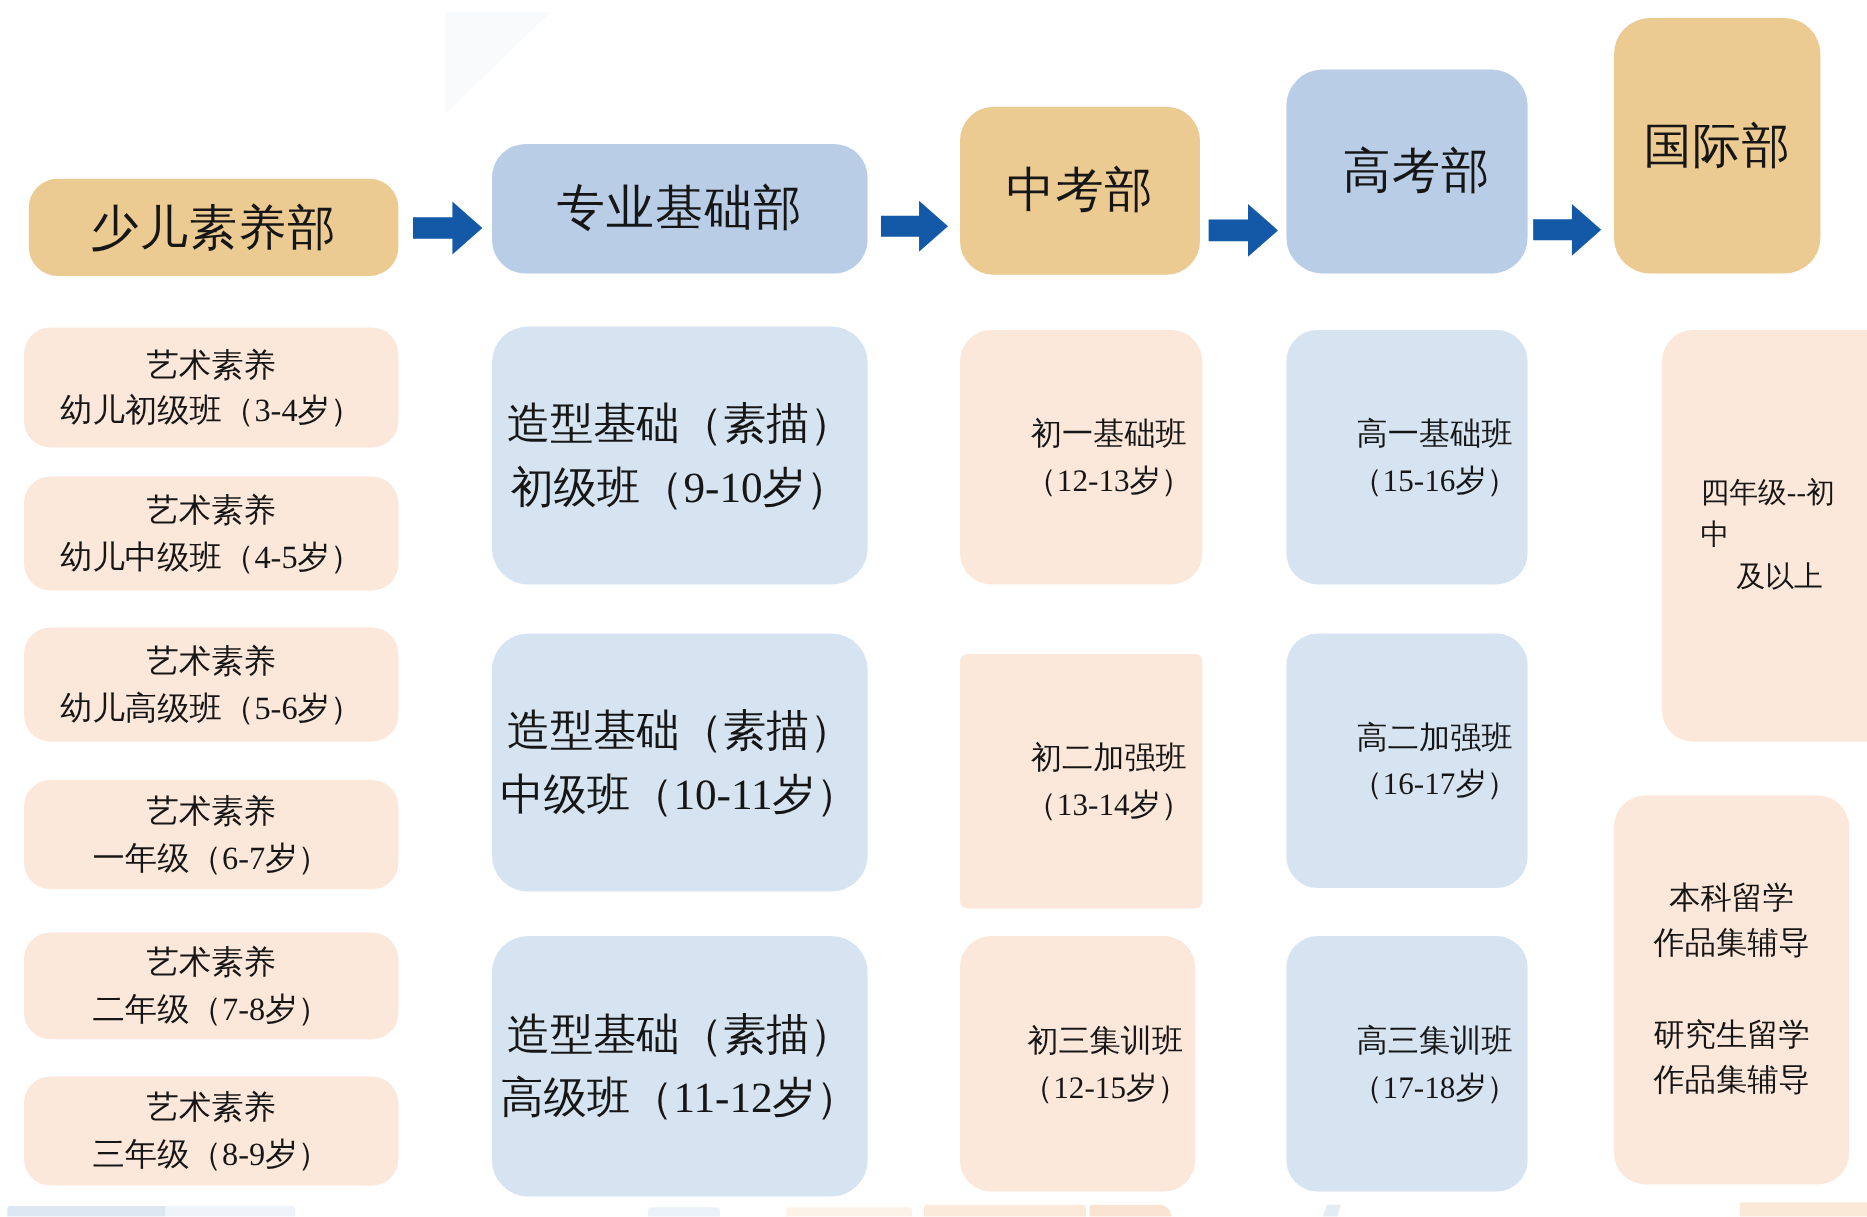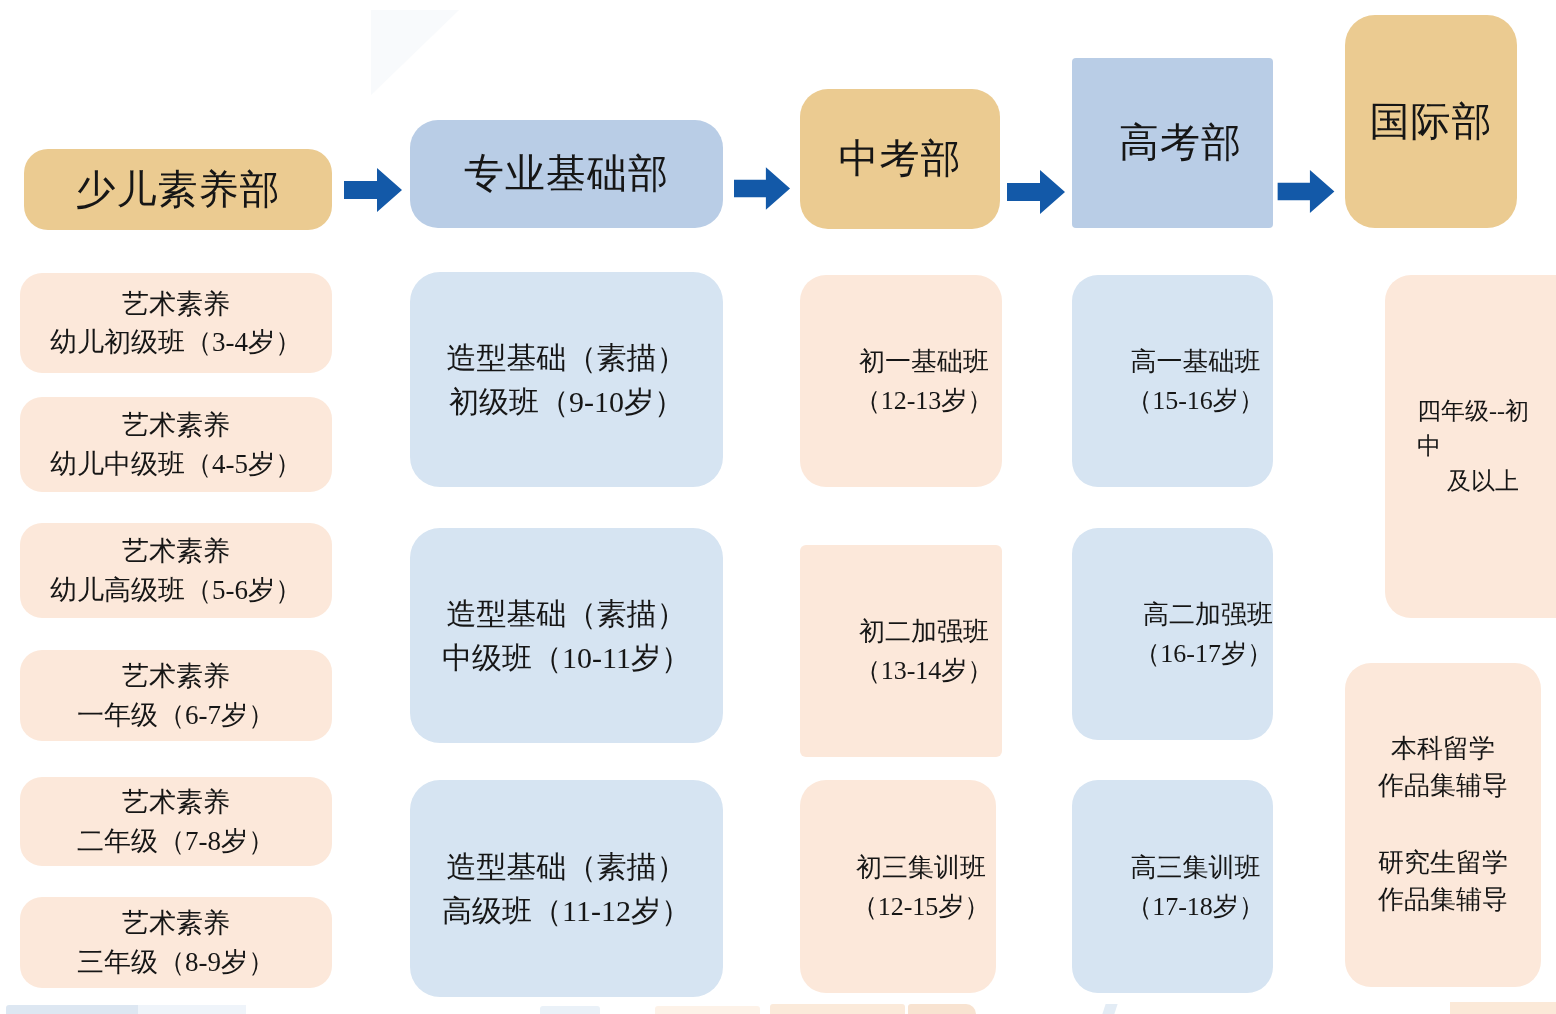--- a/index.html
+++ b/index.html
@@ -21,21 +21,21 @@
     font-size:40px;
     line-height:1.15;
     letter-spacing:1px;
   }
   .c-gold{background:var(--header-gold,#EBCB91);}
   .c-hblue{background:var(--header-blue,#B9CDE6);}
   .c-peach{background:var(--item-peach,#FCE8DA);}
   .c-iblue{background:var(--item-blue,#D6E4F2);}
   .line{display:block;}
   .item-1{font-size:27px;line-height:1.42;}
-  .item-2{font-size:30px;line-height:1.45;}
+  .item-2{font-size:36px;line-height:1.45;}
   .item-3{font-size:26px;line-height:1.5;padding-left:46px;}
   .item-5a{font-size:24px;line-height:1.45;}
   .item-5b{font-size:26px;line-height:1.42;}
   .left-align{align-items:center;text-align:left;padding:0 32px;margin-left:40px;}
   .gap-top{margin-top:40px;}
   .arrow svg{display:block;}
   .deco{position:absolute;}
 </style>
 </head>
 <body>
@@ -51,21 +51,21 @@
   </div>
 
   <div class="abs box hdr c-hblue" style="left:410px;top:120px;width:313px;height:108px;border-radius:28px;">
     <span class="line">专业基础部</span>
   </div>
 
   <div class="abs box hdr c-gold" style="left:800px;top:89px;width:200px;height:140px;border-radius:28px;">
     <span class="line">中考部</span>
   </div>
 
-  <div class="abs box hdr c-hblue" style="left:1072px;top:58px;width:201px;height:170px;border-radius:4px;padding-left:16px;">
+  <div class="abs box hdr c-hblue" style="left:1072px;top:58px;width:201px;height:170px;border-radius:30px;padding-left:16px;">
     <span class="line">高考部</span>
   </div>
 
   <div class="abs box hdr c-gold" style="left:1345px;top:15px;width:172px;height:213px;border-radius:30px;">
     <span class="line">国际部</span>
   </div>
 
   <div class="abs arrow" style="left:344px;top:167px;">
     <svg width="59" height="46" viewBox="0 0 59 46">
       <polygon points="0,14 33,14 33,1 58,23 33,45 33,32 0,32" fill="#1359A8"></polygon>
@@ -135,21 +135,21 @@
   </div>
   <div class="abs box item-3 c-peach" style="left:800px;top:780px;width:196px;height:213px;border-radius:26px;">
     <span class="line">初三集训班</span>
     <span class="line">（12-15岁）</span>
   </div>
 
   <div class="abs box item-3 c-iblue" style="left:1072px;top:275px;width:201px;height:212px;border-radius:26px;">
     <span class="line">高一基础班</span>
     <span class="line">（15-16岁）</span>
   </div>
-  <div class="abs box item-3 c-iblue" style="left:1072px;top:528px;width:201px;height:212px;border-radius:26px;align-items:flex-end;">
+  <div class="abs box item-3 c-iblue" style="left:1072px;top:528px;width:201px;height:212px;border-radius:26px;">
     <span class="line">高二加强班</span>
     <span class="line">（16-17岁）</span>
   </div>
   <div class="abs box item-3 c-iblue" style="left:1072px;top:780px;width:201px;height:213px;border-radius:26px;">
     <span class="line">高三集训班</span>
     <span class="line">（17-18岁）</span>
   </div>
 
   <div class="abs box item-5a c-peach left-align" style="left:1345px;top:275px;width:196px;height:343px;border-radius:26px;">
     <span class="line">四年级--初中</span>

